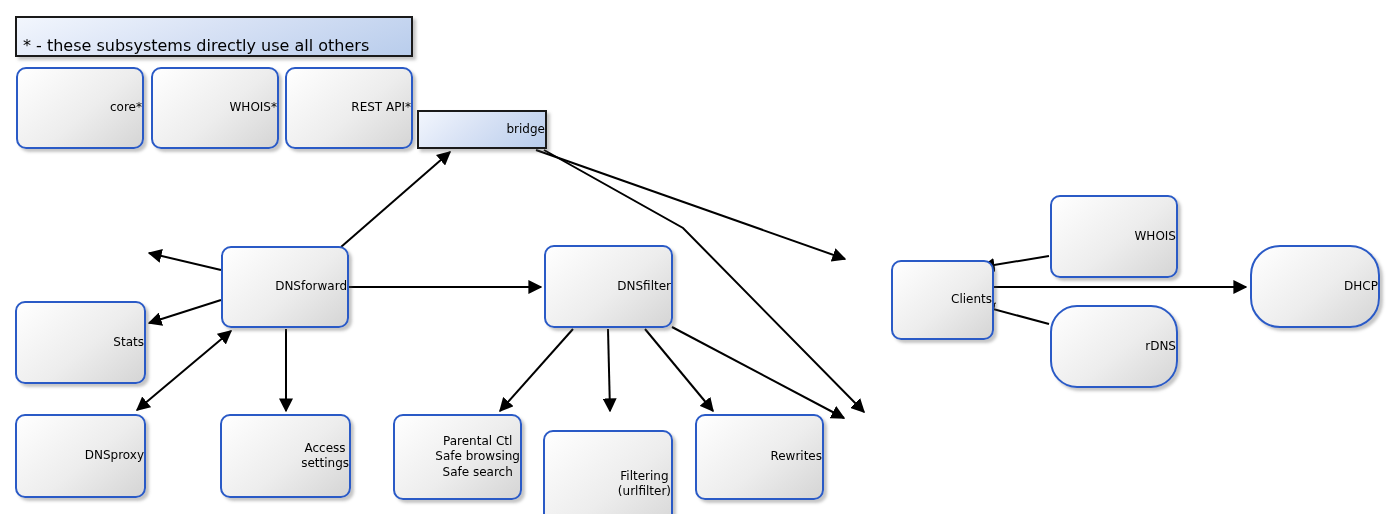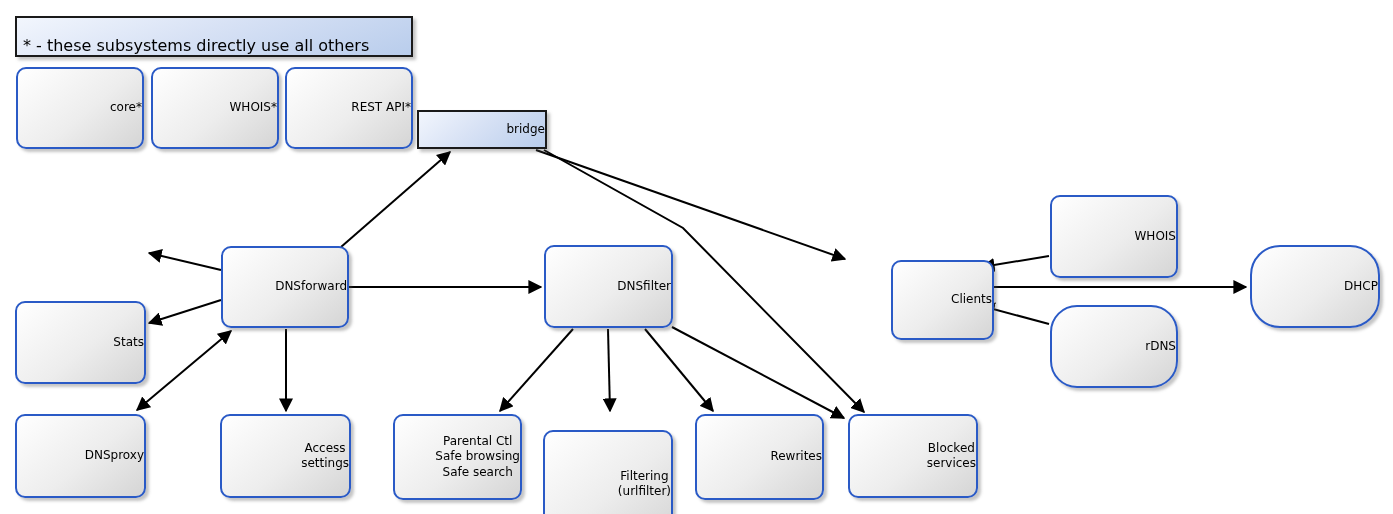--- a/index.html
+++ b/index.html
@@ -125,24 +125,20 @@
 Safe browsing
 Safe search</span>
       </div>
       <div class="node node-gray" style="left: 543px; top: 414px; width: 130px; height: 108px; margin-top: 16px;">
         <span>Filtering
 (urlfilter)</span>
       </div>
       <div class="node node-gray" style="left: 695px; top: 414px; width: 129px; height: 86px;">
         <span>Rewrites</span>
       </div>
-      <div class="node node-gray" style="left: 848px; top: 414px; width: 130px; height: 84px;">
-        <span>Blocked
-services</span>
-      </div>
       <div class="node node-gray" style="left: 848px; top: 260px; width: 103px; height: 80px; margin-left: 43px;">
         <span>Clients</span>
       </div>
       <div class="node node-gray" style="left: 1050px; top: 195px; width: 128px; height: 83px;">
         <span>WHOIS</span>
       </div>
       <div class="node node-gray" style="left: 1050px; top: 305px; width: 128px; height: 83px; border-radius: 27px;">
         <span>rDNS</span>
       </div>
       <div class="node node-gray" style="left: 1250px; top: 245px; width: 130px; height: 83px; border-radius: 30px;">

